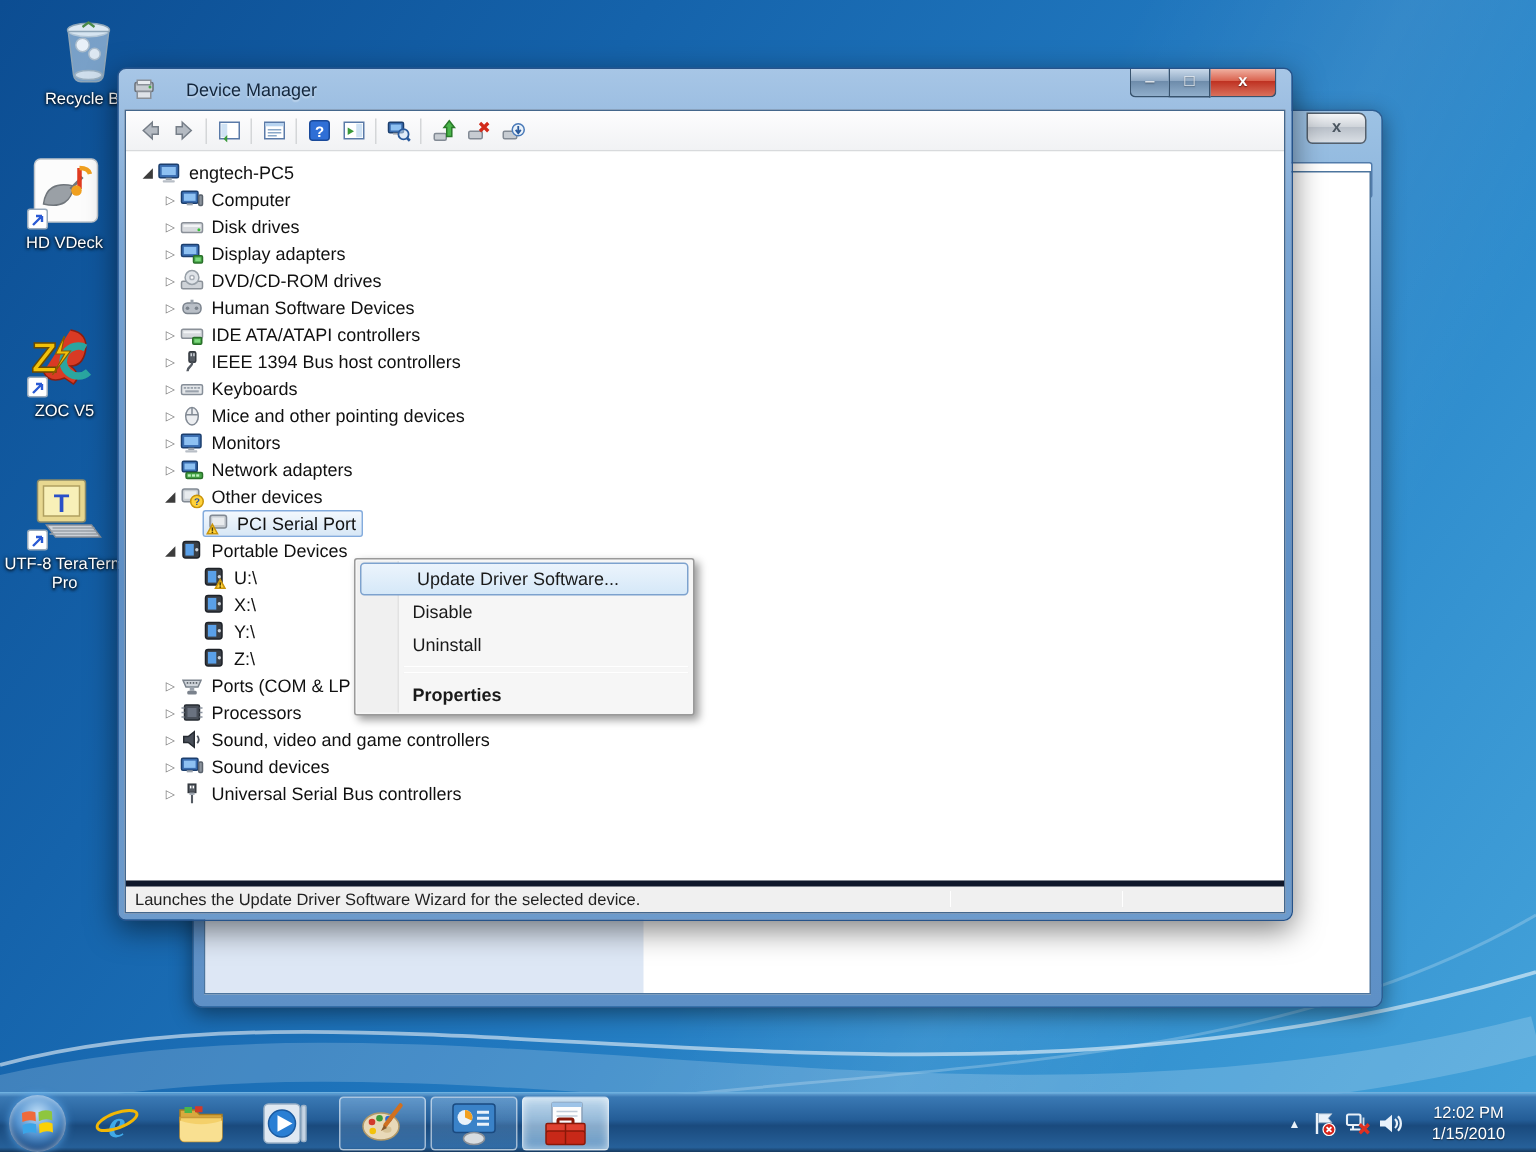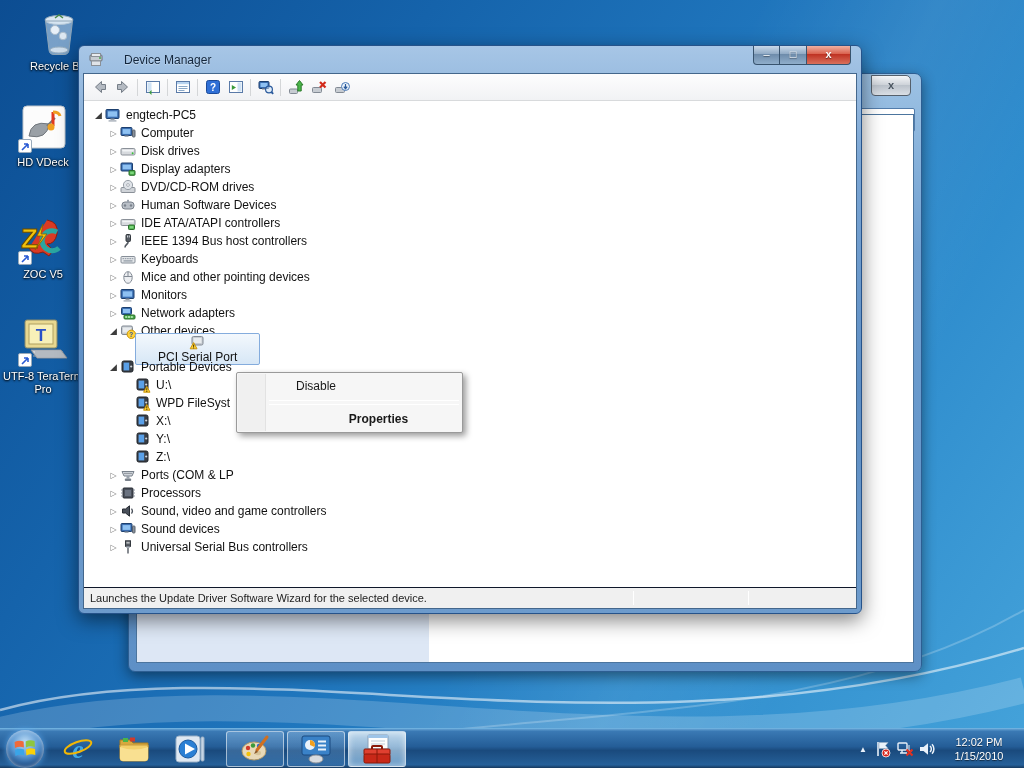--- a/index.html
+++ b/index.html
@@ -67,39 +67,39 @@
   .tsep { width:1px; height:17px; background:#d4d6d8; margin:0 3px; }
 
   .dm-content { flex:1; background:#fff; overflow:hidden; position:relative; }
   .tree { padding-top:5px; }
   .trow { display:flex; align-items:center; height:18px; font-size:12px; color:#111; cursor:default; }
   .arrow { width:13px; text-align:center; font-size:8px; color:#7a7a7a; flex:none; }
   .arrow.exp { color:#3c3c3c; font-size:9px; }
   .ticon { width:18px; height:16px; flex:none; display:flex; align-items:center; }
   .tlabel { padding:0 3px; white-space:nowrap; }
   .selbox { display:flex; align-items:center; border:1px solid #84acdd; border-radius:2px;
-    background:linear-gradient(180deg,#f3f8fd,#d7e7f6); padding:0 19px;flex-direction:column; }
-
-  .statusbar { height:21px; background:#f0f0f0; border-top:1px solid #0f172a;
+    background:linear-gradient(180deg,#f3f8fd,#d7e7f6); padding:0 1px; }
+
+  .statusbar { height:21px; background:#f0f0f0; border-top:4px solid #0f172a;
     display:flex; align-items:center; font-size:11px; color:#222; position:relative; }
   .statusbar .stext { padding-left:6px; }
   .ssep { position:absolute; top:3px; bottom:3px; width:1px; background:#d0d0d0; border-right:1px solid #fff; }
   .ssep.s1 { right:222px; } .ssep.s2 { right:107px; }
 
   
   .ctxmenu { position:absolute; left:236px; top:372px; width:227px;
     background:#f6f6f6; border:1px solid #9a9a9a; border-radius:2px;
     box-shadow:3px 3px 6px rgba(0,0,0,.4); padding:2px 1px; z-index:50; }
   .ctxmenu::before { content:""; position:absolute; left:1px; top:1px; bottom:1px; width:27px;
     background:#f0f0f0; border-right:1px solid #e2e2e2; }
   .ctx-item { position:relative; height:22px; line-height:22px; font-size:12px; color:#1a1a1a;
-    padding-left:58px; cursor:pointer; }
+    padding-left:37px; cursor:pointer; }
   .ctx-item.hl { margin:0 2px; border:1px solid #7da2ce; border-radius:3px; height:22px; line-height:20px;
     background:linear-gradient(180deg,#ecf4fc,#d5e8f8); padding-left:37px; }
-  .ctx-item.bold { font-weight:bold;text-align:center; }
+  .ctx-item.bold { font-weight:bold; }
   .ctx-sep { position:relative; height:1px; background:#e0e0e0; border-bottom:1px solid #fff; margin:3px 2px 3px 31px; }
 
   
   .taskbar { position:absolute; left:0; bottom:0; width:1024px; height:40px;
     background:linear-gradient(180deg,#63a0d2 0%,#3a79b4 6%,#245d97 45%,#1a4a7d 55%,#266099 92%,#16395e 100%);
     border-top:1px solid #6fb0de; display:flex; align-items:center; z-index:80; }
   .startorb { position:relative; width:38px; height:38px; margin-left:6px; border-radius:50%; cursor:pointer;
     background:radial-gradient(circle at 50% 32%, #bcdcf6 0%, #5694d0 45%, #1c4c85 75%, #123a68 100%);
     box-shadow:inset 0 0 4px rgba(255,255,255,.7), 0 0 6px rgba(90,170,240,.8); }
   .startorb svg { position:absolute; left:8px; top:8px; }
@@ -508,34 +508,20 @@
             </span>
             <span class="tlabel">U:\</span>
           </div>
           <div class="trow" style="padding-left: 38px;">
             <span class="arrow"></span>
             <span class="ticon">
               <svg width="16" height="16" viewBox="0 0 16 16">
                 <rect x="2" y="2" width="11" height="11" rx="1.8" fill="#3a3f46" stroke="#1e2228"></rect>
                 <rect x="3.6" y="3.6" width="5.6" height="7.8" fill="#5aa0e8"></rect>
                 <circle cx="11.2" cy="7.5" r="1.1" fill="#cfd4da"></circle>
-                <path d="M8.6 15.2 L11.8 9.4 L15 15.2 Z" fill="#ffd23a" stroke="#c9940a"></path>
-                <rect x="11.3" y="11.2" width="1" height="2.2" fill="#4a3a00"></rect>
-                <rect x="11.3" y="13.9" width="1" height="1" fill="#4a3a00"></rect>
-              </svg>
-            </span>
-            <span class="tlabel">WPD FileSyst</span>
-          </div>
-          <div class="trow" style="padding-left: 38px;">
-            <span class="arrow"></span>
-            <span class="ticon">
-              <svg width="16" height="16" viewBox="0 0 16 16">
-                <rect x="2" y="2" width="11" height="11" rx="1.8" fill="#3a3f46" stroke="#1e2228"></rect>
-                <rect x="3.6" y="3.6" width="5.6" height="7.8" fill="#5aa0e8"></rect>
-                <circle cx="11.2" cy="7.5" r="1.1" fill="#cfd4da"></circle>
               </svg>
             </span>
             <span class="tlabel">X:\</span>
           </div>
           <div class="trow" style="padding-left: 38px;">
             <span class="arrow"></span>
             <span class="ticon">
               <svg width="16" height="16" viewBox="0 0 16 16">
                 <rect x="2" y="2" width="11" height="11" rx="1.8" fill="#3a3f46" stroke="#1e2228"></rect>
                 <rect x="3.6" y="3.6" width="5.6" height="7.8" fill="#5aa0e8"></rect>
@@ -629,21 +615,23 @@
     </div>
     <div class="statusbar">
       <span class="stext">Launches the Update Driver Software Wizard for the selected device.</span>
       <span class="ssep s1"></span>
       <span class="ssep s2"></span>
     </div>
   </div>
 </div>
 
 <div class="ctxmenu">
+  <div class="ctx-item hl">Update Driver Software...</div>
   <div class="ctx-item">Disable</div>
+  <div class="ctx-item">Uninstall</div>
   <div class="ctx-sep"></div>
   <div class="ctx-sep"></div>
   <div class="ctx-item bold">Properties</div>
 </div>
 
 <div class="taskbar">
   <div class="startorb">
     <svg width="22" height="22" viewBox="0 0 22 22">
       <g transform="rotate(-3 11 11)">
         <path d="M1 3.5 Q5.5 1.5 10 3.5 V9.5 Q5.5 7.5 1 9.5 Z" fill="#ef6a3a"></path>

